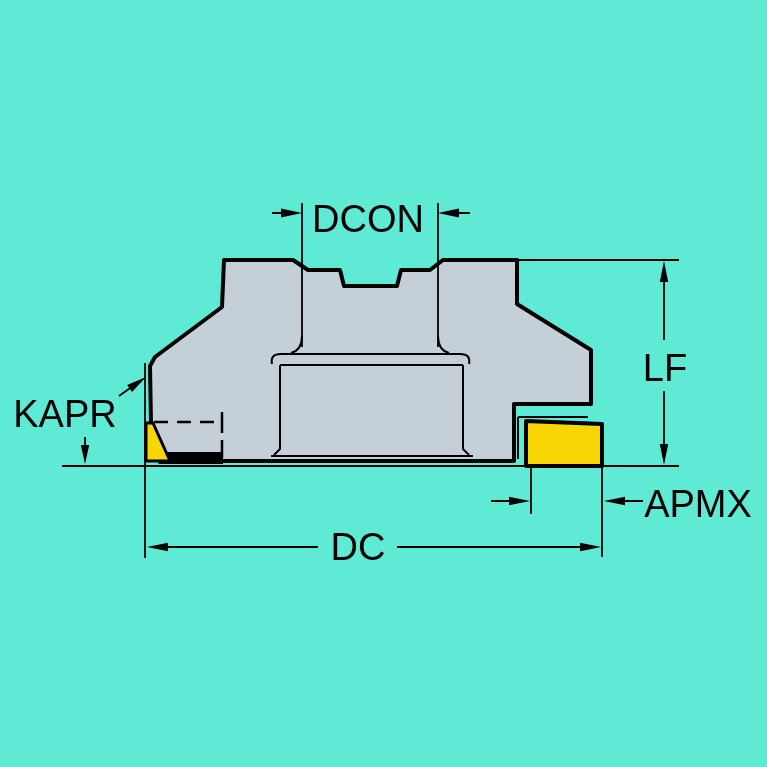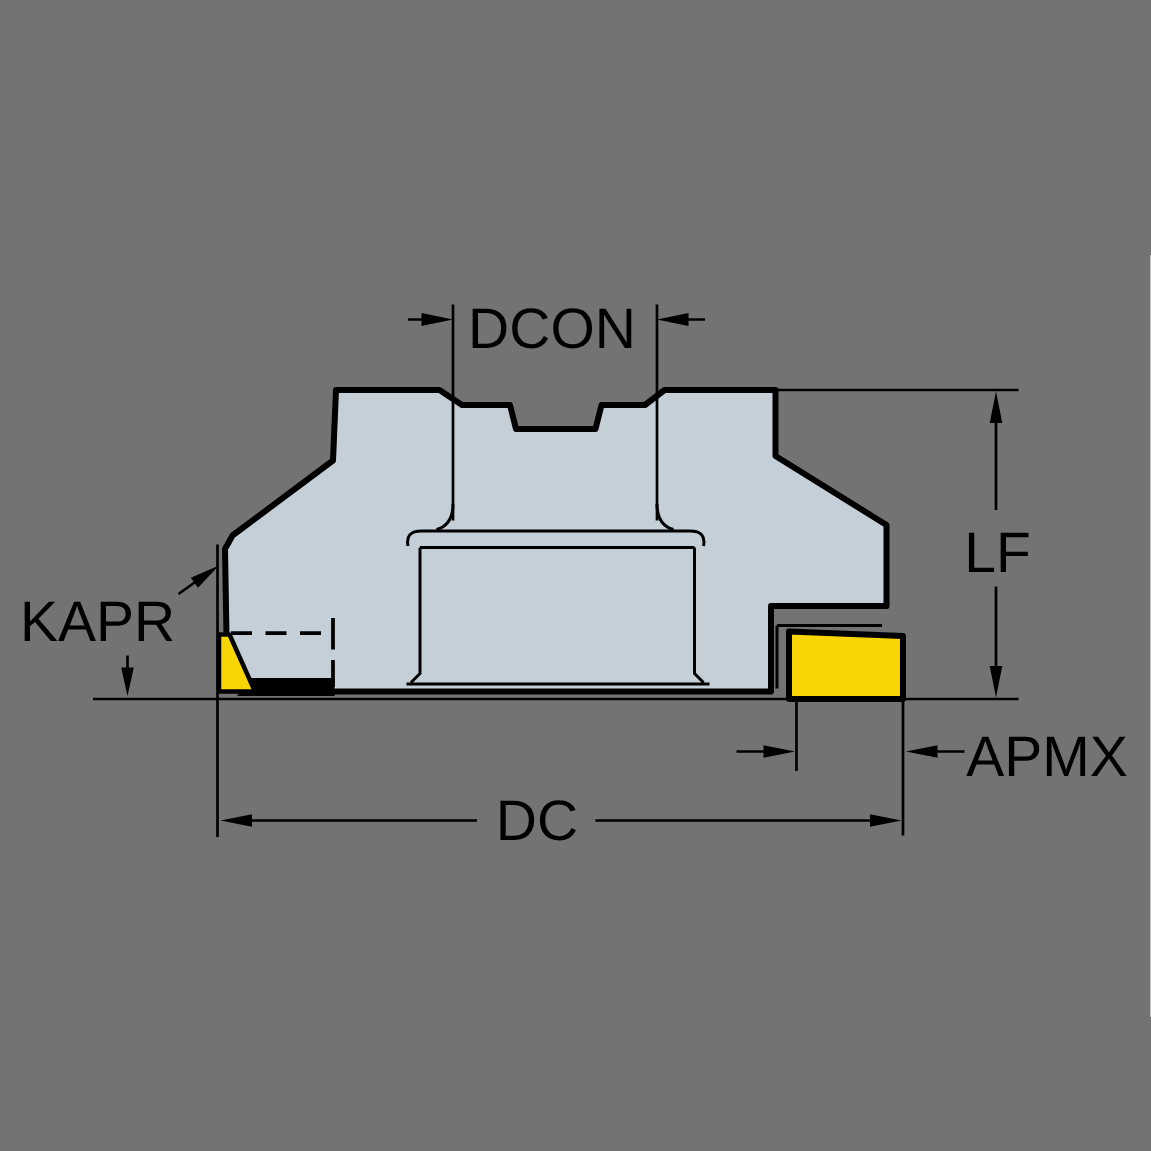--- a/index.html
+++ b/index.html
@@ -4,21 +4,21 @@
 <style>
   html, body {
     margin: 0;
     padding: 0;
     background: #ffffff;
   }
   .canvas {
     width: 767px;
     height: 767px;
     position: relative;
-    background: #737373;
+    background: #5eead4;
     font-family: "Liberation Sans", sans-serif;
   }
   svg { display: block; }
   .body-outline { stroke: #000; stroke-width: 4; stroke-linejoin: round; }
   .thin  { stroke: #000; stroke-width: 2; fill: none; stroke-linejoin: round; }
   .dim   { stroke: #000; stroke-width: 1.8; fill: none; }
   .dash-h { stroke: #000; stroke-width: 2.5; fill: none; stroke-dasharray: 14 9; }
   .dash-v { stroke: #000; stroke-width: 2.5; fill: none; stroke-dasharray: 21 7; }
   .arrowhead { fill: #000; stroke: none; }
   .insert { stroke: #000; stroke-width: 4; stroke-linejoin: round; }

